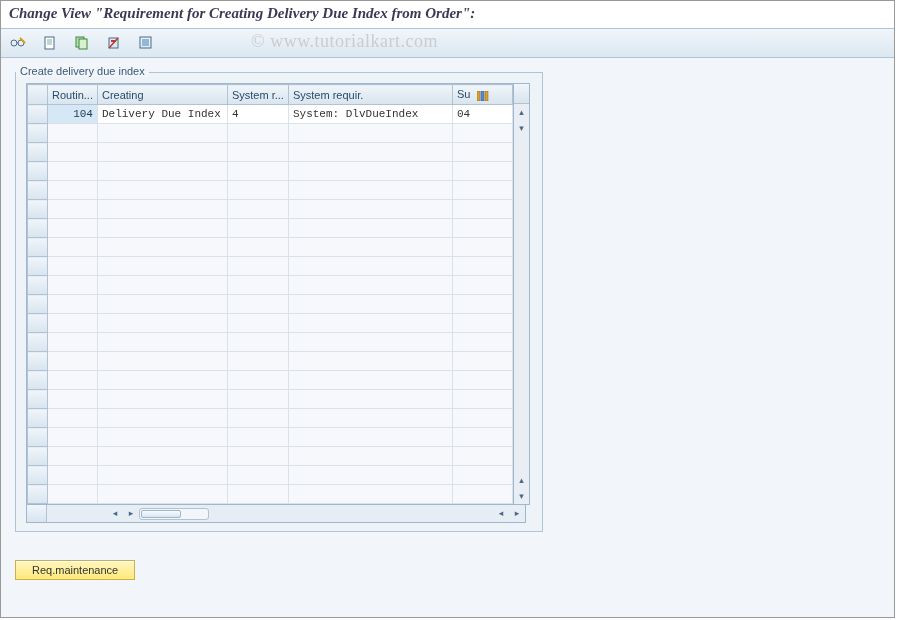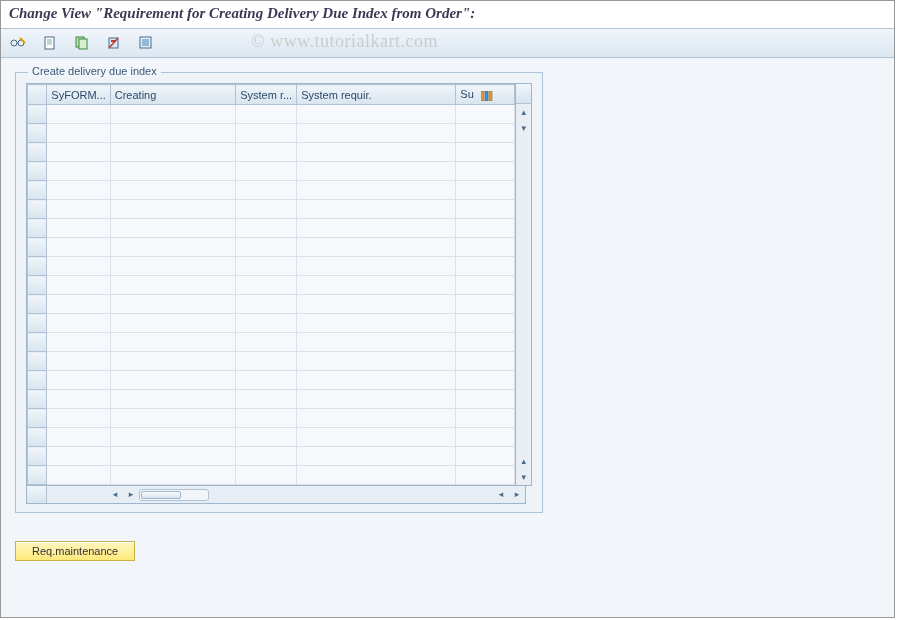--- a/index.html
+++ b/index.html
@@ -68,21 +68,21 @@
     }
     .panel {
       border: 1px solid #aec3d6;
       background: #eef3f8;
       width: 528px;
       position: relative;
     }
     .panel-title {
       position: absolute;
       top: -8px;
-      left: 12px;
+      left: 0;
       background: #f2f5f9;
       padding: 0 4px;
       font-size: 11px;
       color: #3a5a7a;
     }
     .panel-inner {
       padding: 10px 10px 8px 10px;
     }
     .grid-wrap {
       display: flex;
@@ -272,35 +272,43 @@
                 <col style="width:48px">
                 <col style="width:130px">
                 <col style="width:60px">
                 <col style="width:140px">
                 <col style="width:24px">
                 <col style="width:60px">
               </colgroup>
               <thead>
                 <tr>
                   <th class="narrow"></th>
-                  <th>SyFORM...</th>
+                  <th>Routin...</th>
                   <th>Creating</th>
                   <th>System r...</th>
                   <th colspan="2">System requir.</th>
                   <th style="border-left:1px solid #b0c2d4">
                     <span>Su</span>
                     <svg width="12" height="10" style="display:inline-block;vertical-align:middle;margin-left:4px">
                       <rect x="0" y="0" width="3" height="10" fill="#e0a030" stroke="#806020" stroke-width="0.5"></rect>
                       <rect x="4" y="0" width="3" height="10" fill="#5090d0" stroke="#305080" stroke-width="0.5"></rect>
                       <rect x="8" y="0" width="3" height="10" fill="#e0a030" stroke="#806020" stroke-width="0.5"></rect>
                     </svg>
                   </th>
                 </tr>
               </thead>
               <tbody>
+                <tr class="datarow">
+                  <td class="rowsel"></td>
+                  <td class="editcell sel" style="text-align:right">104</td>
+                  <td class="editcell">Delivery Due Index</td>
+                  <td class="editcell">4</td>
+                  <td class="editcell" colspan="2">System: DlvDueIndex</td>
+                  <td class="editcell">04</td>
+                </tr>
 
                 <tr>
                     <td class="rowsel"></td>
                     <td></td>
                     <td></td>
                     <td></td>
                     <td colspan="2"></td>
                     <td></td>
                   </tr>
                 <tr>

